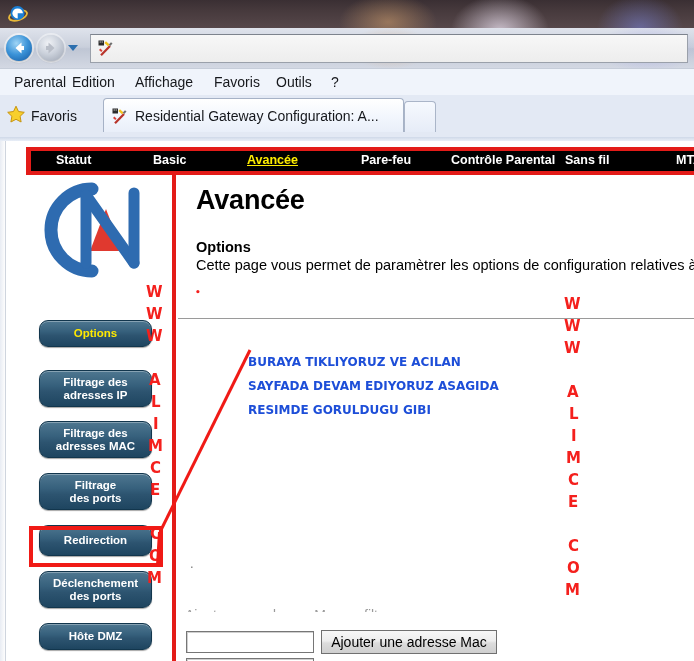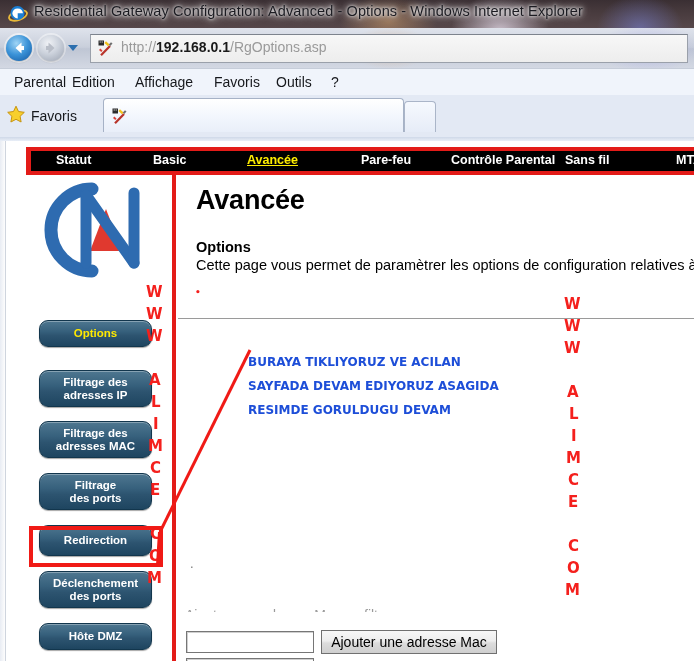--- a/index.html
+++ b/index.html
@@ -378,21 +378,20 @@
   <div class="win-chrome">
 
     <div class="titlebar">
       <span class="ie-logo">
         <svg width="20" height="20" viewBox="0 0 20 20">
           <ellipse cx="10" cy="11.5" rx="9.3" ry="4.6" fill="none" stroke="#e8b93a" stroke-width="1.8" transform="rotate(-18 10 11.5)"></ellipse>
           <circle cx="9.5" cy="9" r="7" fill="#1b7fd4"></circle>
           <path d="M4.3 9.2a5.4 5.4 0 0110.7 0H9.7v5.2c-2.9-.2-5.1-2.5-5.4-5.2z" fill="#fff"></path>
         </svg>
       </span>
-      <div class="titlebar-text">Residential Gateway Configuration: Advanced - Options - Windows Internet Explorer</div>
     </div>
 
     <div class="addr-row">
       <div class="nav-btn nav-back">
         <svg width="20" height="20" viewBox="0 0 20 20">
           <path d="M12.5 4.5L6.5 10l6 5.5v-3.4H15V7.9h-2.5z" fill="#ffffff"></path>
         </svg>
       </div>
       <div class="nav-btn nav-fwd">
         <svg width="20" height="20" viewBox="0 0 20 20">
@@ -406,21 +405,20 @@
           <svg width="18" height="18" viewBox="0 0 18 18">
             <rect x="1.5" y="1.5" width="5.5" height="5" fill="#2b2b2b"></rect>
             <rect x="2.6" y="2.4" width="1.2" height="1.2" fill="#bfbfbf"></rect>
             <rect x="4.6" y="2.4" width="1.2" height="1.2" fill="#bfbfbf"></rect>
             <path d="M9 2.2l3.6 3.2-1.6 1.8L7.4 4z" fill="#f3c31b"></path>
             <path d="M3.2 15.6l9-9.4 1.6 1.5-9 9.4z" fill="#b8342a"></path>
             <path d="M14 3.2l-2.2 2.3 1.5 1.4 2.2-2.3z" fill="#6f6f6f"></path>
             <path d="M3.4 9.6l2.2 2.1-1.4 1.4-2.2-2.1z" fill="#d8443a"></path>
           </svg>
         </span>
-        <span class="url-text"><span class="dim">http://</span><b>192.168.0.1</b><span class="dim">/RgOptions.asp</span></span>
       </div>
     </div>
 
     <div class="menubar">
       <span class="menu-item" style="left:10px">Parental</span>
       <span class="menu-item" style="left:68px">Edition</span>
       <span class="menu-item" style="left:131px">Affichage</span>
       <span class="menu-item" style="left:210px">Favoris</span>
       <span class="menu-item" style="left:272px">Outils</span>
       <span class="menu-item" style="left:327px">?</span>
@@ -441,20 +439,21 @@
           <svg width="18" height="18" viewBox="0 0 18 18">
             <rect x="1.5" y="1.5" width="5.5" height="5" fill="#2b2b2b"></rect>
             <rect x="2.6" y="2.4" width="1.2" height="1.2" fill="#bfbfbf"></rect>
             <rect x="4.6" y="2.4" width="1.2" height="1.2" fill="#bfbfbf"></rect>
             <path d="M9 2.2l3.6 3.2-1.6 1.8L7.4 4z" fill="#f3c31b"></path>
             <path d="M3.2 15.6l9-9.4 1.6 1.5-9 9.4z" fill="#b8342a"></path>
             <path d="M14 3.2l-2.2 2.3 1.5 1.4 2.2-2.3z" fill="#6f6f6f"></path>
             <path d="M3.4 9.6l2.2 2.1-1.4 1.4-2.2-2.1z" fill="#d8443a"></path>
           </svg>
         </span>
+        <span class="tab-label">Residential Gateway Configuration: A...</span>
       </div>
 
       <div class="tab-new"></div>
       <div class="tabstrip-bottomline"></div>
     </div>
   </div>
 
   <div class="viewport">
     <div class="vp-left-edge"></div>
 
@@ -555,21 +554,21 @@
     <span class="wm" style="left:571px; top:429px;">I</span>
     <span class="wm" style="left:566px; top:451px;">M</span>
     <span class="wm" style="left:568px; top:473px;">C</span>
     <span class="wm" style="left:568px; top:495px;">E</span>
     <span class="wm" style="left:568px; top:539px;">C</span>
     <span class="wm" style="left:567px; top:561px;">O</span>
     <span class="wm" style="left:565px; top:583px;">M</span>
 
     <div class="anno-text" style="left:248px; top:350px;">BURAYA TIKLIYORUZ VE ACILAN</div>
     <div class="anno-text" style="left:248px; top:374px;">SAYFADA DEVAM EDIYORUZ ASAGIDA</div>
-    <div class="anno-text" style="left:248px; top:398px;">RESIMDE GORULDUGU DEVAM</div>
+    <div class="anno-text" style="left:248px; top:398px;">RESIMDE GORULDUGU GIBI</div>
 
     <svg class="anno-svg">
       <rect x="31" y="528" width="130" height="37" fill="none" stroke="#f01a16" stroke-width="4"></rect>
       <line x1="160" y1="532" x2="250" y2="350" stroke="#f01a16" stroke-width="3"></line>
       <line x1="160" y1="532" x2="158" y2="565" stroke="#f01a16" stroke-width="4"></line>
     </svg>
 
     <span class="wm" style="left:195px; top:285px; font-size:9px;">•</span>
   </div>
 </div>

